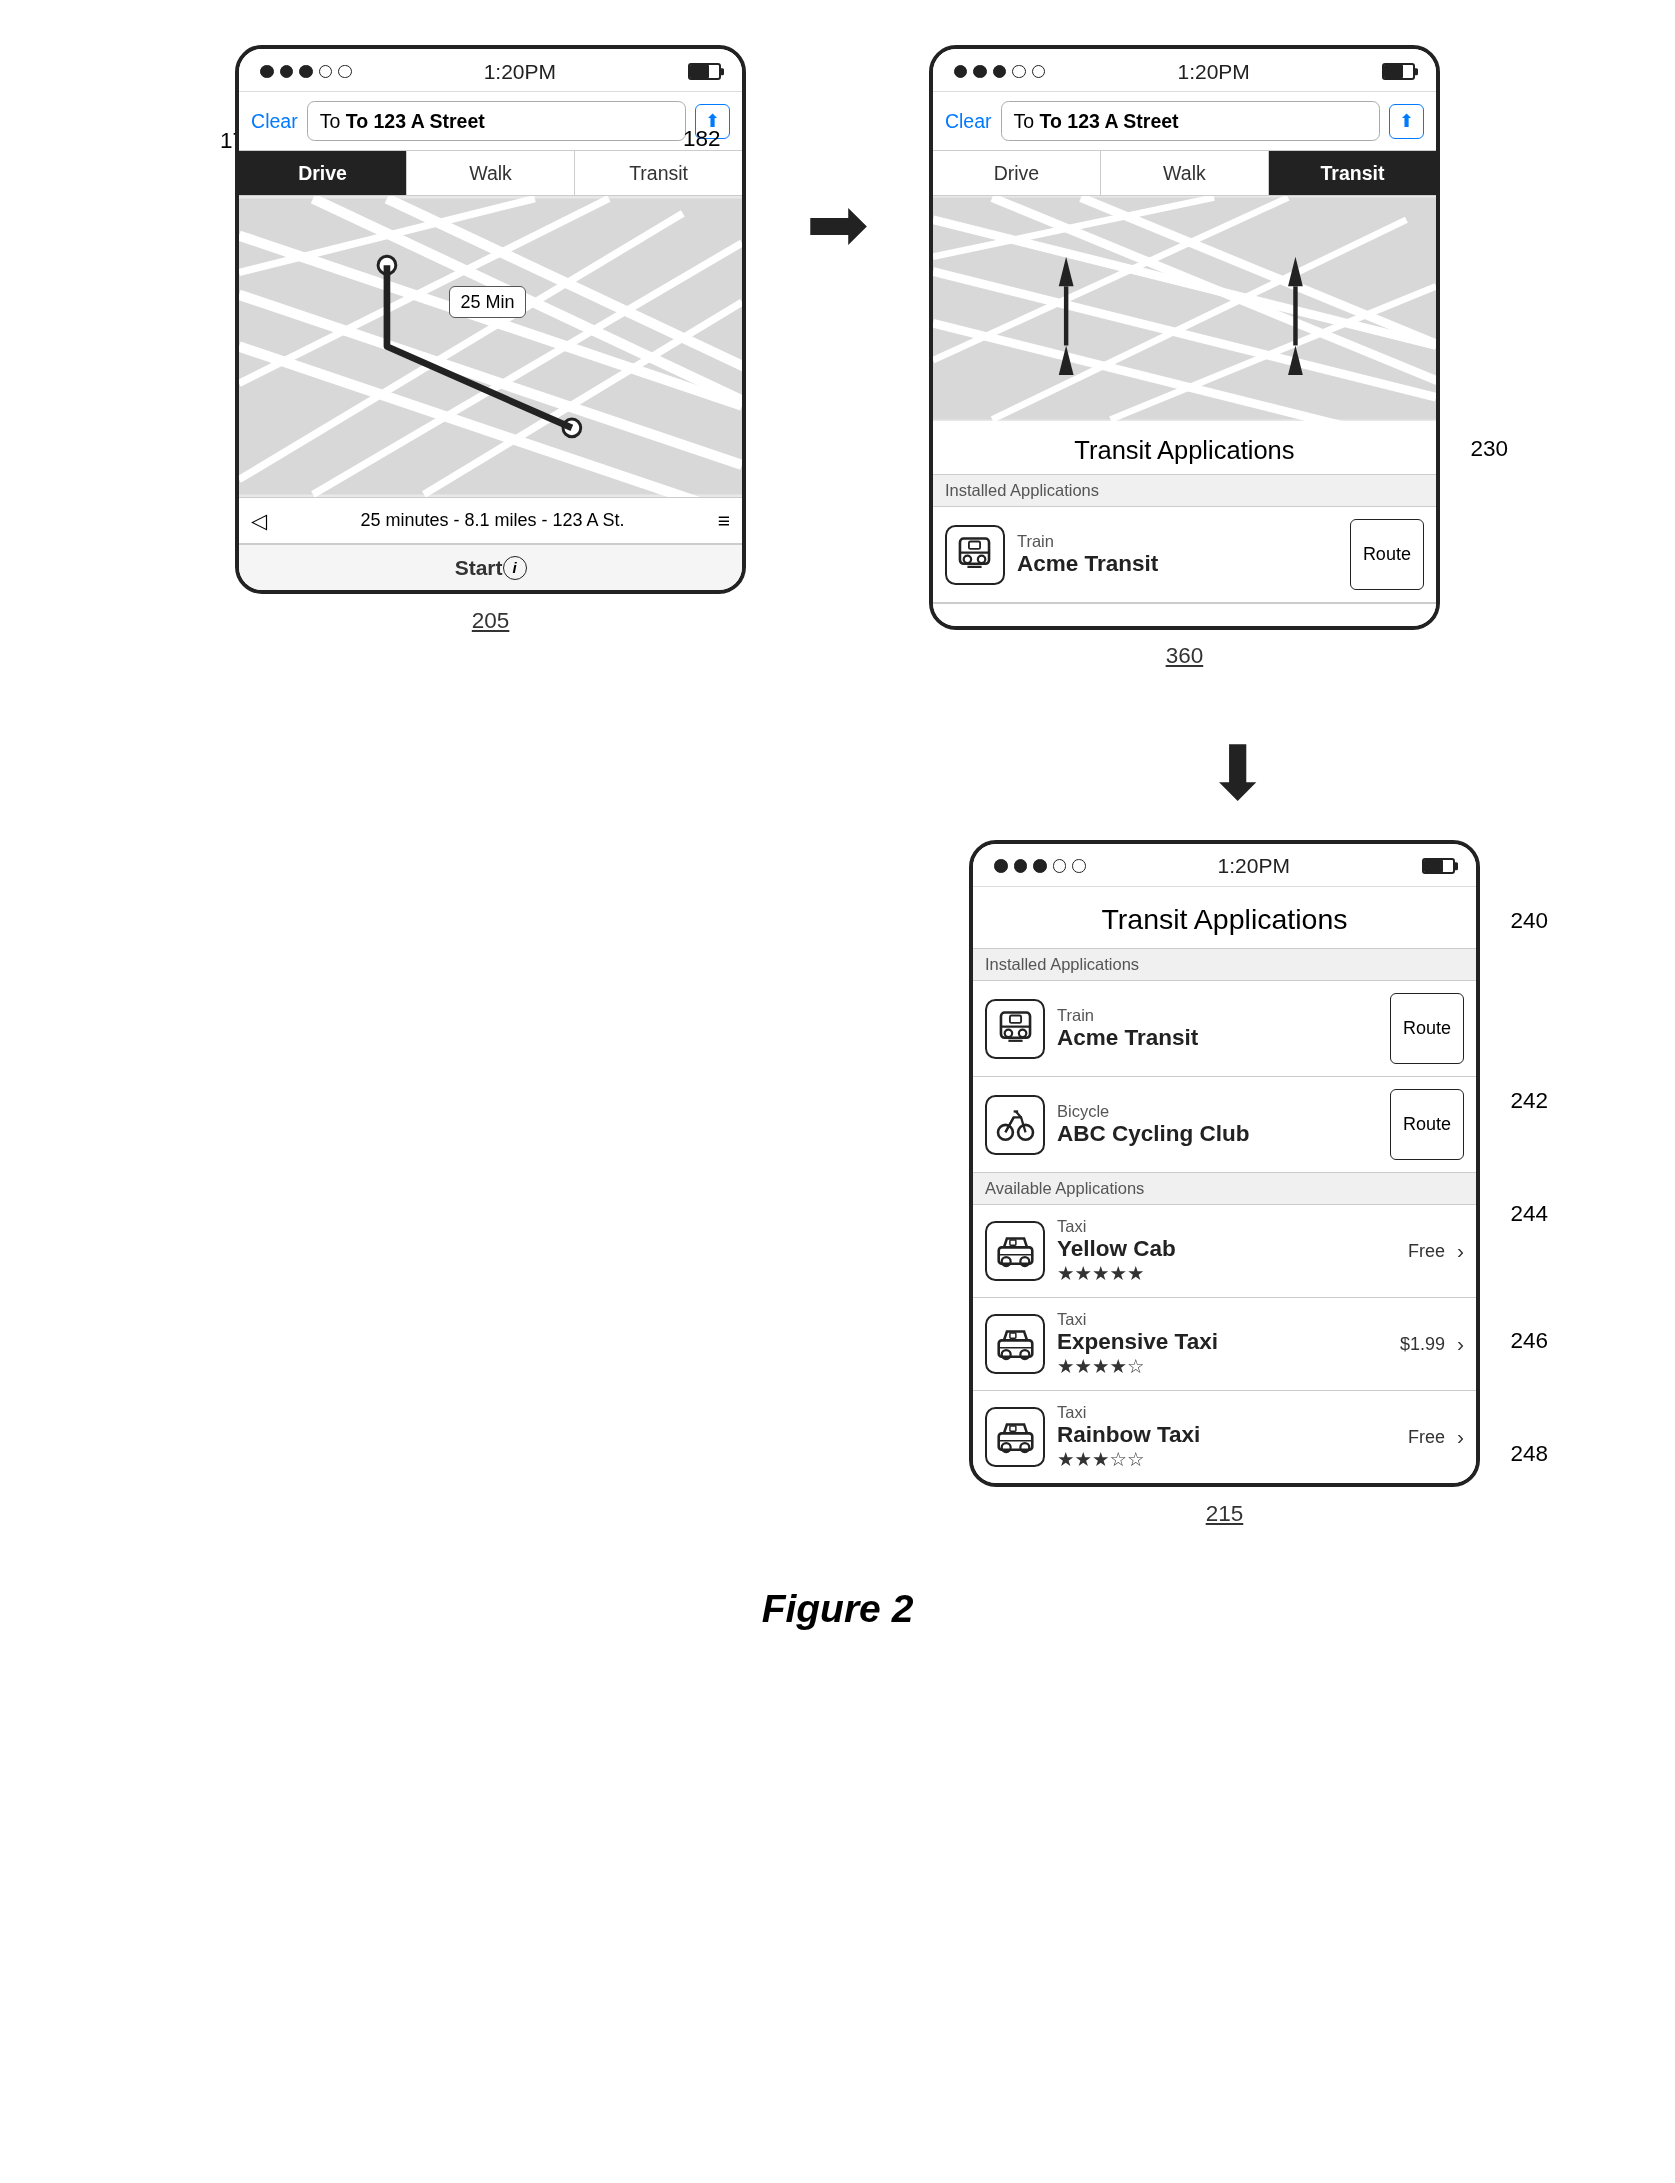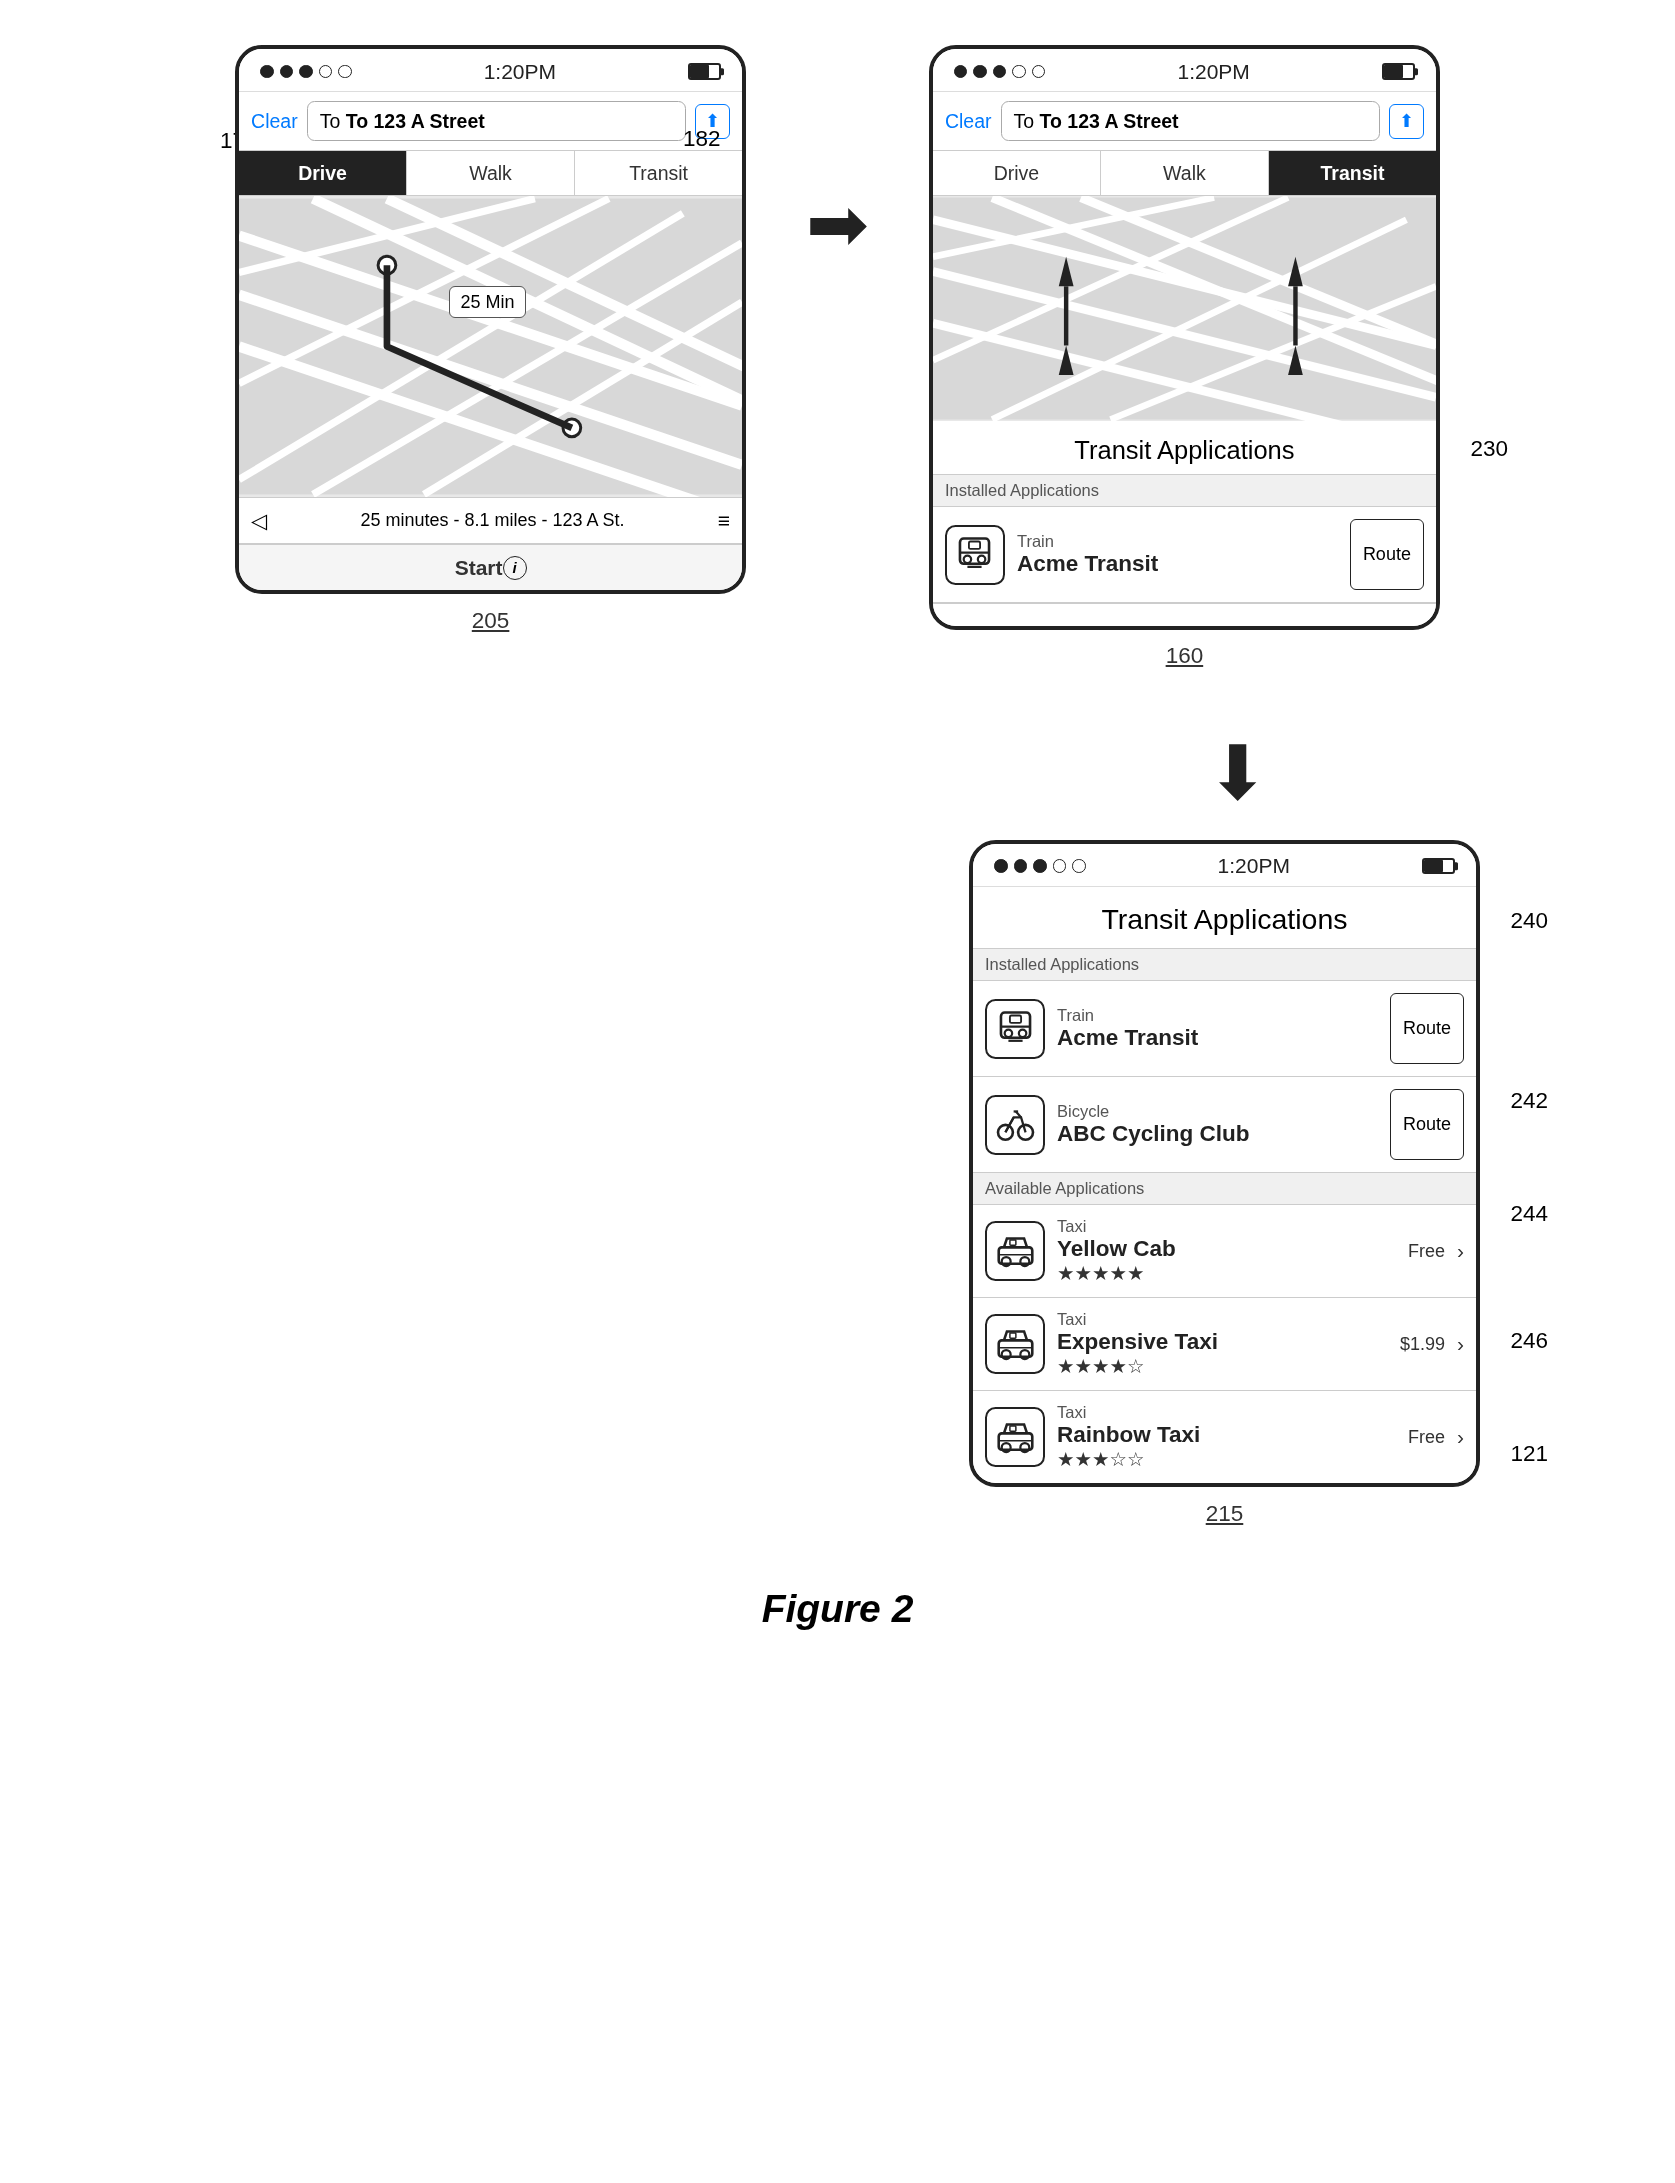--- a/index.html
+++ b/index.html
@@ -488,41 +488,41 @@
             <div class="app-type">Train</div>
             <div class="app-name">Acme Transit</div>
           </div>
           <button class="route-btn">Route</button>
         </div>
 
         <div style="height:22.5px; background:#fff; border-top:0.8px solid #ccc;"></div>
       </div>
 
       <div style="position:absolute; right:-68px; top:391px; font-size:22.5px;">230</div>
-      <div class="frame-label">160</div>
+      <div class="frame-label">360</div>
     </div>
 
   </div>
 
   <div style="display:flex; justify-content:flex-end; width:100%; padding-right:361px; margin-bottom:22.5px;">
     <div style="font-size:75px; color:#222;">⬇</div>
   </div>
 
   <div style="display:flex; justify-content:flex-end; width:100%; padding-right:150px;">
     <div class="frame-wrapper" style="position:relative;">
 
       <div style="position:absolute; right:-68px; top:68px; font-size:22.5px;">240</div>
 
       <div style="position:absolute; right:-68px; top:248px; font-size:22.5px;">242</div>
 
       <div style="position:absolute; right:-68px; top:361px; font-size:22.5px;">244</div>
 
       <div style="position:absolute; right:-68px; top:488px; font-size:22.5px;">246</div>
 
-      <div style="position:absolute; right:-68px; top:601px; font-size:22.5px;">121</div>
+      <div style="position:absolute; right:-68px; top:601px; font-size:22.5px;">248</div>
 
       <div class="phone-frame" style="width:511px;">
 
         <div class="phone-status-bar">
           <div class="status-dots">
             <div class="status-dot"></div>
             <div class="status-dot"></div>
             <div class="status-dot"></div>
             <div class="status-dot hollow"></div>
             <div class="status-dot hollow"></div>

